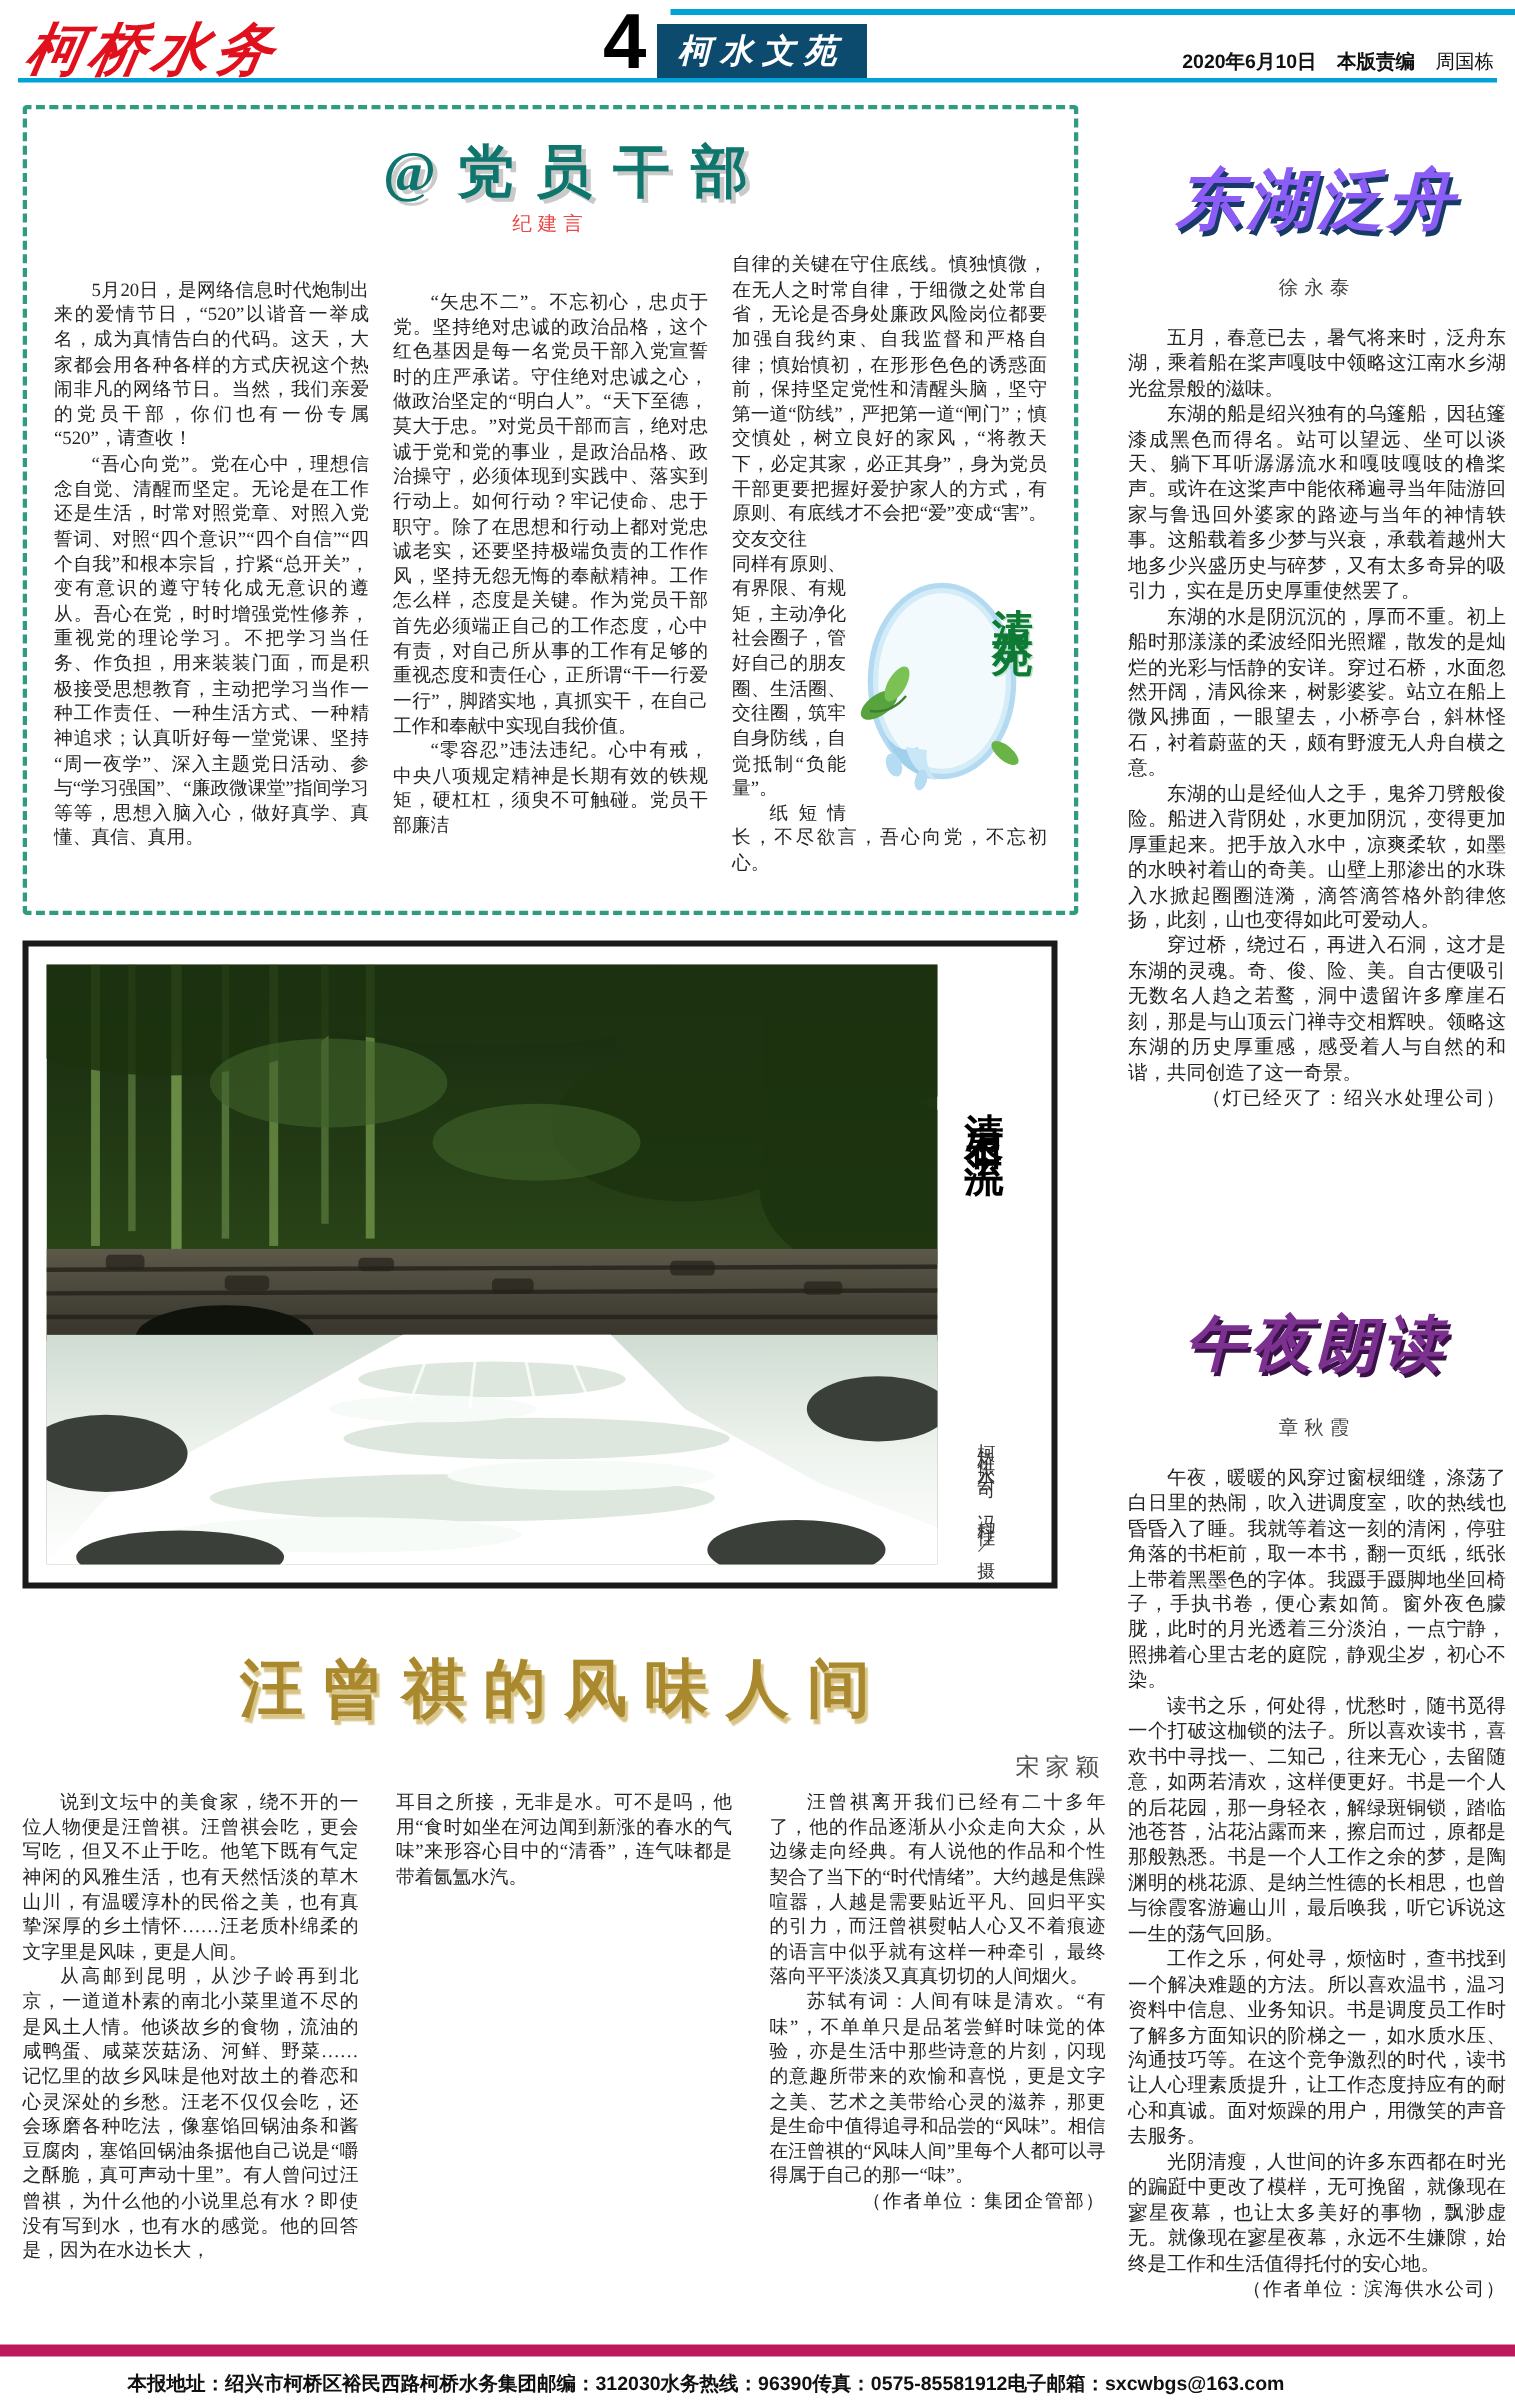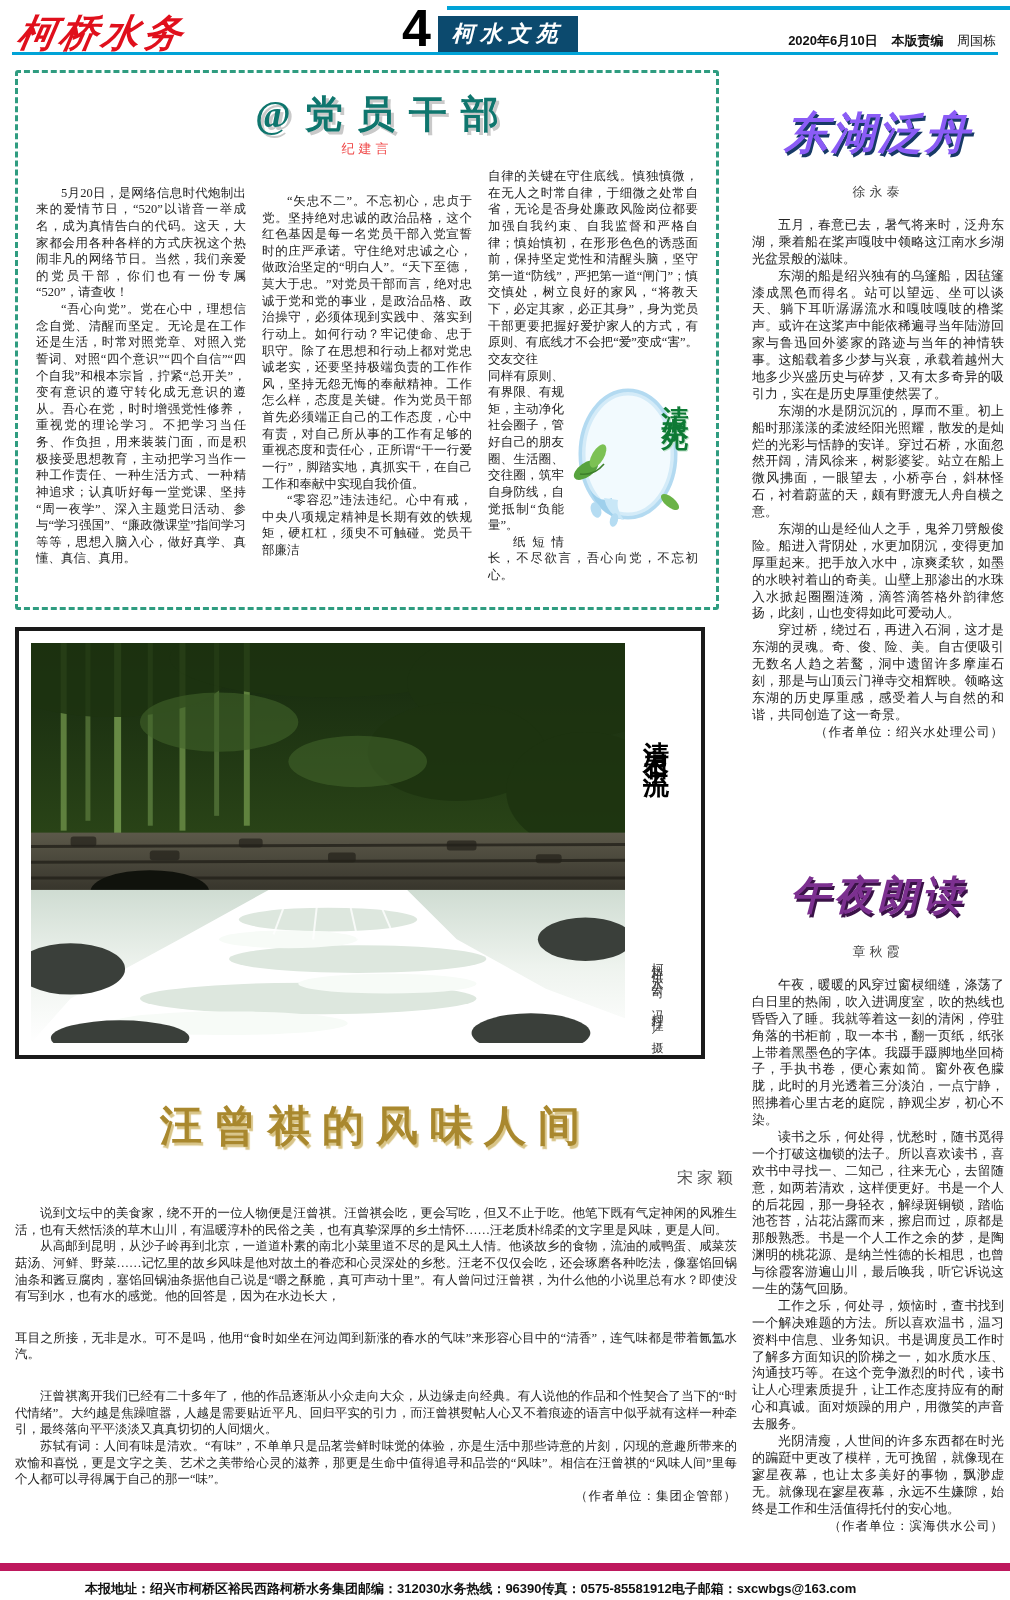--- a/index.html
+++ b/index.html
@@ -52,21 +52,21 @@
                font-family:"Liberation Sans","DejaVu Sans",sans-serif;}
   .photo-credit{writing-mode:vertical-rl;font-size:12px;color:#333;letter-spacing:5px;
                 margin-top:auto;margin-bottom:6px;}
 
   
   .wang{position:absolute;left:15px;top:1098px;width:722px;}
   .t-wang{text-align:center;font-size:42px;font-weight:900;color:#a9882e;letter-spacing:12px;
           text-shadow:2px 3px 1px #dcc Missing;}
   .t-wang{text-shadow:2px 3px 1px #d8c487;}
   .auth-wang{text-align:right;font-size:16px;color:#555;letter-spacing:4px;margin-top:14px;}
-  .cols-wang{display:flex;gap:25px;margin-top:16px;flex-direction:column;}
+  .cols-wang{display:flex;gap:25px;margin-top:4px;}
 
   
   .rblock{position:absolute;left:752px;width:252px;}
   .t-donghu{text-align:center;font-size:44px;font-weight:900;font-style:italic;color:#8b5cf6;
             letter-spacing:3px;text-shadow:2px 3px 0 #173a66;}
   .t-wuye{text-align:center;font-size:40px;font-weight:900;font-style:italic;color:#7c3090;
           letter-spacing:4px;text-shadow:2px 3px 0 #3a1247;}
   .r-auth{text-align:center;font-size:13px;color:#444;letter-spacing:4px;margin-top:20px;}
   .r-body{margin-top:16px;font-size:13px;line-height:1.3;text-align:justify;color:#242424;}
   .r-body p{margin:0;}
@@ -239,21 +239,21 @@
 
   <div class="rblock" style="top:104px;">
     <div class="t-donghu">东湖泛舟</div>
     <div class="r-auth">徐永泰</div>
     <div class="r-body">
       <p class="ind">五月，春意已去，暑气将来时，泛舟东湖，乘着船在桨声嘎吱中领略这江南水乡湖光盆景般的滋味。</p>
       <p class="ind">东湖的船是绍兴独有的乌篷船，因毡篷漆成黑色而得名。站可以望远、坐可以谈天、躺下耳听潺潺流水和嘎吱嘎吱的橹桨声。或许在这桨声中能依稀遍寻当年陆游回家与鲁迅回外婆家的路迹与当年的神情轶事。这船载着多少梦与兴衰，承载着越州大地多少兴盛历史与碎梦，又有太多奇异的吸引力，实在是历史厚重使然罢了。</p>
       <p class="ind">东湖的水是阴沉沉的，厚而不重。初上船时那漾漾的柔波经阳光照耀，散发的是灿烂的光彩与恬静的安详。穿过石桥，水面忽然开阔，清风徐来，树影婆娑。站立在船上微风拂面，一眼望去，小桥亭台，斜林怪石，衬着蔚蓝的天，颇有野渡无人舟自横之意。</p>
       <p class="ind">东湖的山是经仙人之手，鬼斧刀劈般俊险。船进入背阴处，水更加阴沉，变得更加厚重起来。把手放入水中，凉爽柔软，如墨的水映衬着山的奇美。山壁上那渗出的水珠入水掀起圈圈涟漪，滴答滴答格外韵律悠扬，此刻，山也变得如此可爱动人。</p>
       <p class="ind">穿过桥，绕过石，再进入石洞，这才是东湖的灵魂。奇、俊、险、美。自古便吸引无数名人趋之若鹜，洞中遗留许多摩崖石刻，那是与山顶云门禅寺交相辉映。领略这东湖的历史厚重感，感受着人与自然的和谐，共同创造了这一奇景。</p>
-      <p class="byline">（作者单位：绍兴水处理公司）</p>
+      <p class="byline">（灯已经灭了：绍兴水处理公司）</p>
     </div>
   </div>
 
   <div class="rblock" style="top:868px;">
     <div class="t-wuye">午夜朗读</div>
     <div class="r-auth">章秋霞</div>
     <div class="r-body">
       <p class="ind">午夜，暖暖的风穿过窗棂细缝，涤荡了白日里的热闹，吹入进调度室，吹的热线也昏昏入了睡。我就等着这一刻的清闲，停驻角落的书柜前，取一本书，翻一页纸，纸张上带着黑墨色的字体。我蹑手蹑脚地坐回椅子，手执书卷，便心素如简。窗外夜色朦胧，此时的月光透着三分淡泊，一点宁静，照拂着心里古老的庭院，静观尘岁，初心不染。</p>
       <p class="ind">读书之乐，何处得，忧愁时，随书觅得一个打破这枷锁的法子。所以喜欢读书，喜欢书中寻找一、二知己，往来无心，去留随意，如两若清欢，这样便更好。书是一个人的后花园，那一身轻衣，解绿斑铜锁，踏临池苍苔，沾花沾露而来，擦启而过，原都是那般熟悉。书是一个人工作之余的梦，是陶渊明的桃花源、是纳兰性德的长相思，也曾与徐霞客游遍山川，最后唤我，听它诉说这一生的荡气回肠。</p>
       <p class="ind">工作之乐，何处寻，烦恼时，查书找到一个解决难题的方法。所以喜欢温书，温习资料中信息、业务知识。书是调度员工作时了解多方面知识的阶梯之一，如水质水压、沟通技巧等。在这个竞争激烈的时代，读书让人心理素质提升，让工作态度持应有的耐心和真诚。面对烦躁的用户，用微笑的声音去服务。</p>

